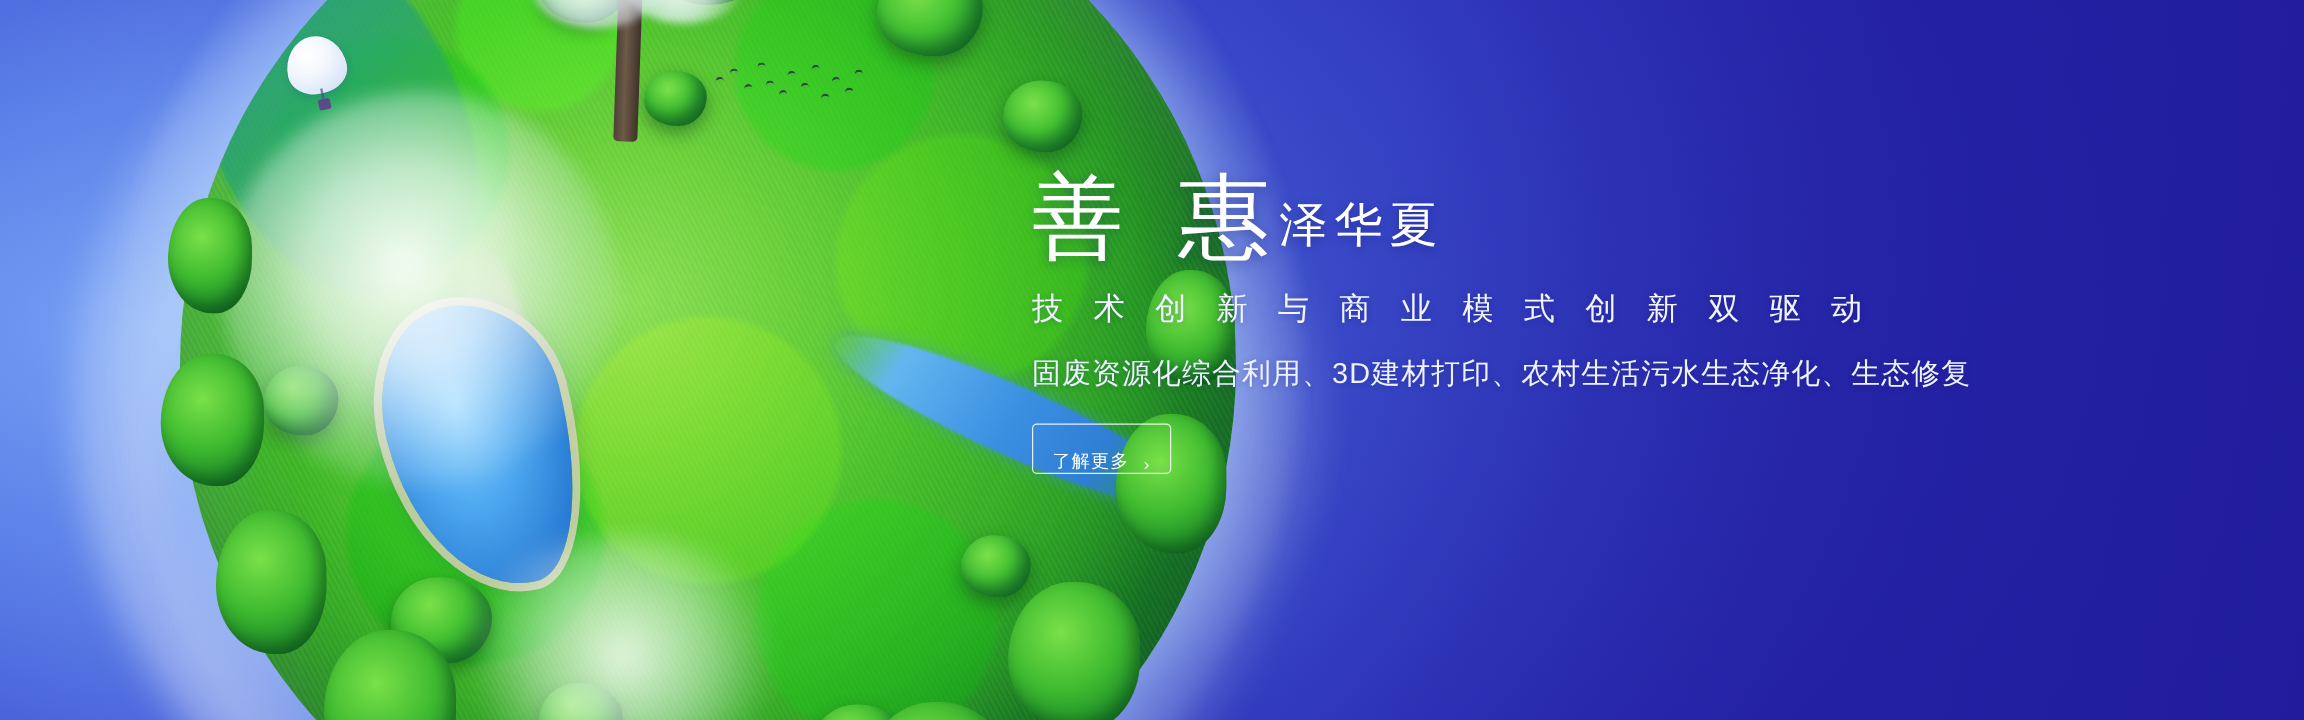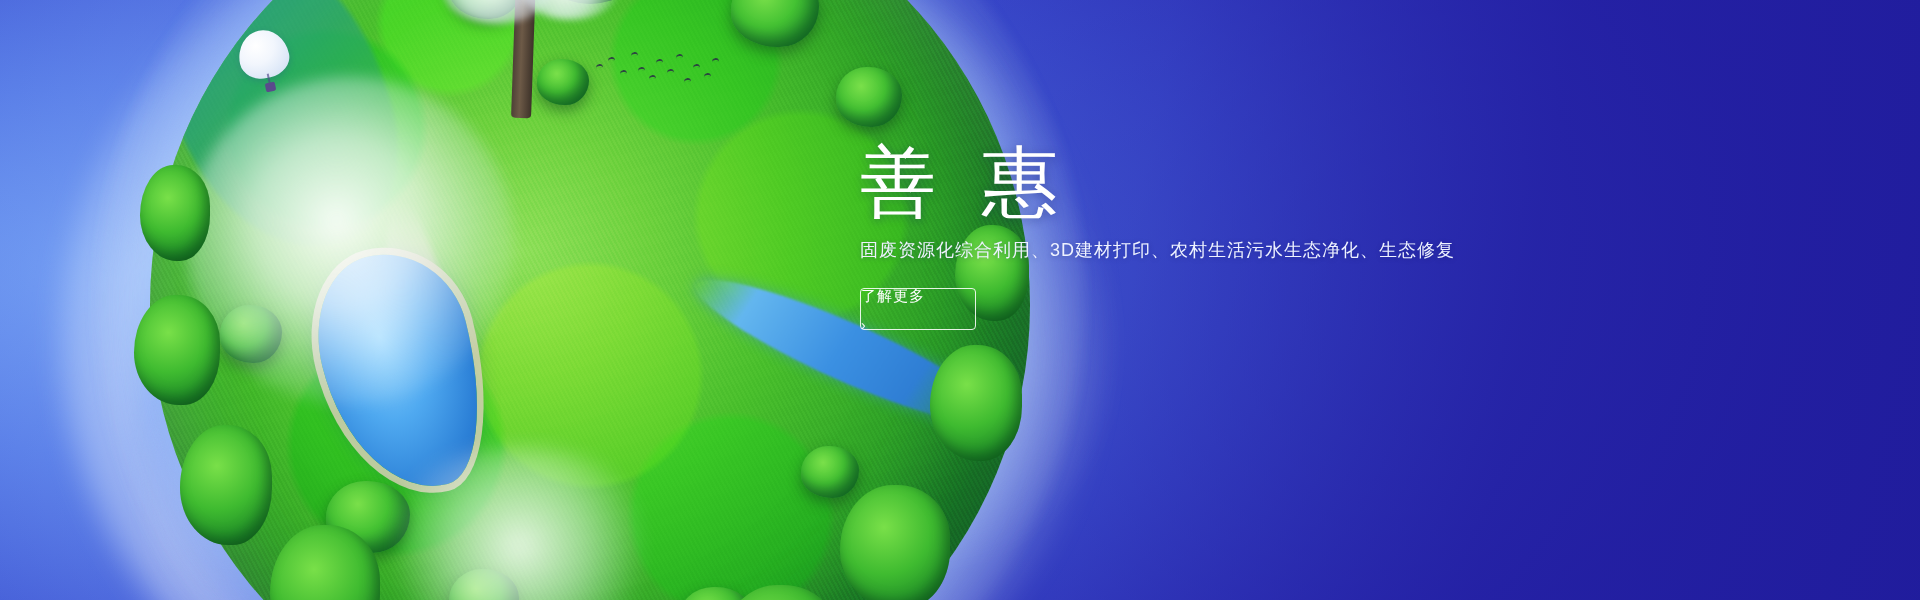--- a/index.html
+++ b/index.html
@@ -295,42 +295,41 @@
     margin-top:22px;
     font-size:26px;
     letter-spacing:9px;
     font-weight:400;
     white-space:nowrap;
     color:#f2f5ff;
     text-shadow:0 1px 6px rgba(10,20,90,0.30);
   }
   .desc{
     margin-top:20px;
-    font-size:18px;
+    font-size:24px;
     letter-spacing:1px;
     color:#eef2ff;
     white-space:nowrap;
     text-shadow:0 1px 5px rgba(10,20,90,0.28);
   }
   .cta{
     margin-top:26px;
     display:inline-flex;
-    align-items:flex-start;
+    align-items:flex-end;
     justify-content:center;
     gap:12px;
     width:116px; height:42px;
     border:1px solid rgba(255,255,255,0.88);
     border-radius:4px;
     background:transparent;
     color:#ffffff;
     font-size:15px;
     letter-spacing:1px;
     cursor:pointer;
     font-family:"Liberation Sans", sans-serif;
-    flex-direction:column;
   }
   .cta .chev{
     font-size:14px;
     line-height:1;
     opacity:.95;
   }
 </style>
 </head>
 <body>
 
@@ -414,23 +413,25 @@
 
   <div class="copy">
 
     <div class="headline">
       <div class="hl-group">
         <span class="hl-big">善</span>
       </div>
       <div class="hl-gap"></div>
       <div class="hl-group">
         <span class="hl-big">惠</span>
+        <span class="hl-small">泽华夏</span>
       </div>
     </div>
 
+    <div class="subhead">技 术 创 新 与 商 业 模 式 创 新 双 驱 动</div>
 
     <div class="desc">固废资源化综合利用、3D建材打印、农村生活污水生态净化、生态修复</div>
 
     <div class="cta">
       <span>了解更多</span>
       <span class="chev">›</span>
     </div>
 
   </div>
 </div>

